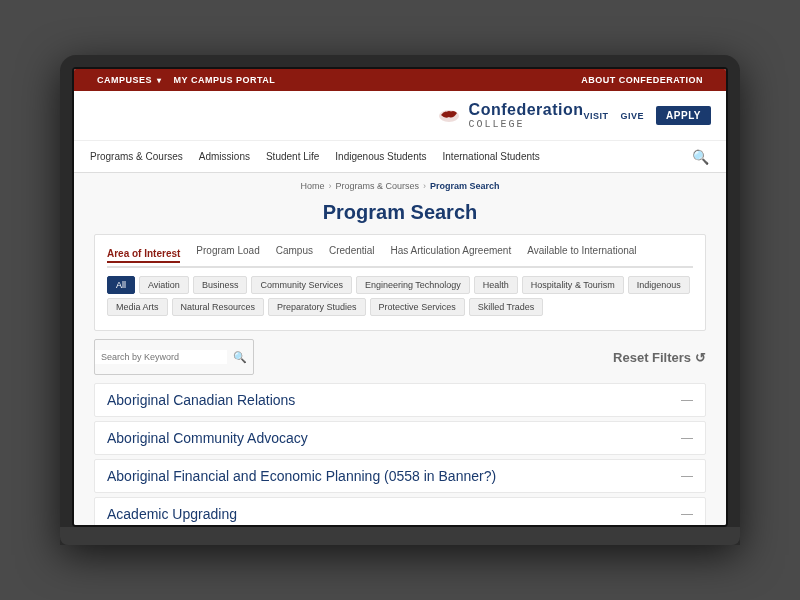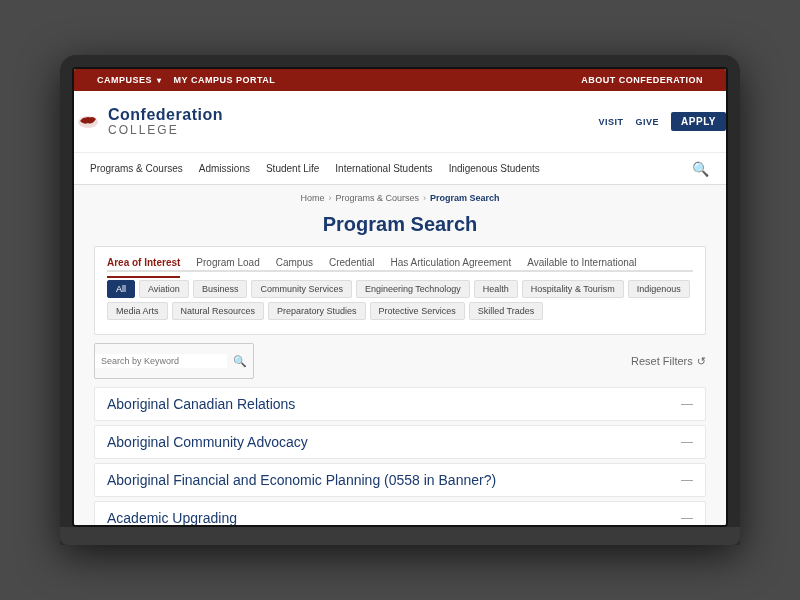--- a/index.html
+++ b/index.html
@@ -62,24 +62,24 @@
       color: #fff;
       font-size: 8px;
       margin-left: 2px;
     }
 
     
     .header {
       background: #fff;
       display: flex;
       align-items: center;
-      justify-content: space-between;
-      padding: 8px 0;
+      justify-content: flex-end;
+      padding: 8px 15px;
       border-bottom: 1px solid #eee;
-      height: 62px;
+      height: 50px;
     }
     .logo-area {
       display: flex;
       align-items: center;
       gap: 6px;
     }
     .logo-icon {
       width: 28px;
       height: 22px;
     }
@@ -88,24 +88,25 @@
       flex-direction: column;
     }
     .logo-name {
       font-size: 16px;
       font-weight: 700;
       color: #1a3a6e;
       letter-spacing: 0.5px;
       line-height: 1.1;
     }
     .logo-college {
-      font-size: 12px;
+      font-size: 10px;
       color: #666;
       letter-spacing: 2px;
       text-transform: uppercase;
+      font-family: Liberation Mono, monospace;
     }
     .header-btns {
       display: flex;
       gap: 12px;
       align-items: center;
     }
     .btn-visit, .btn-give {
       font-size: 9px;
       font-weight: 700;
       color: #1a3a6e;
@@ -198,21 +199,22 @@
       border: 1px solid #e0e0e0;
       border-radius: 2px;
       padding: 8px 12px;
       margin-bottom: 8px;
     }
     .filter-tabs {
       display: flex;
       gap: 16px;
       border-bottom: 2px solid #e0e0e0;
       margin-bottom: 8px;
-      padding-bottom: 0;
+      padding-bottom: 8px;
+      align-items: center;
     }
     .filter-tab {
       font-size: 10px;
       color: #555;
       cursor: pointer;
       padding: 2px 0;
       white-space: nowrap;
     }
     .filter-tab.active {
       color: #8b1a10;
@@ -269,26 +271,27 @@
     }
     .search-btn {
       background: none;
       border: none;
       padding: 2px 6px;
       cursor: pointer;
       color: #555;
       font-size: 11px;
     }
     .reset-filters {
-      font-size: 11px;
+      font-size: 13px;
       color: #666;
       cursor: pointer;
       display: flex;
       align-items: center;
       gap: 4px;
+      font-weight: bold;
     }
 
     
     .results-heading {
       font-size: 14px;
       font-weight: 700;
       color: #1a3a6e;
       margin-bottom: 8px;
     }
     .result-item {
@@ -347,22 +350,22 @@
         <button class="btn-give">GIVE</button>
         <button class="btn-apply">APPLY</button>
       </div>
     </div>
 
     <div class="nav">
       <div class="nav-items">
         <span class="nav-item">Programs &amp; Courses</span>
         <span class="nav-item">Admissions</span>
         <span class="nav-item">Student Life</span>
+        <span class="nav-item">Indigenous Students</span>
         <span class="nav-item">International Students</span>
-        <span class="nav-item">Indigenous Students</span>
       </div>
       <span class="nav-search">🔍</span>
     </div>
 
     <div class="main-content">
 
       <div class="breadcrumb">
         <span class="breadcrumb-item">Home</span>
         <span class="breadcrumb-sep">›</span>
         <span class="breadcrumb-item">Programs &amp; Courses</span>

